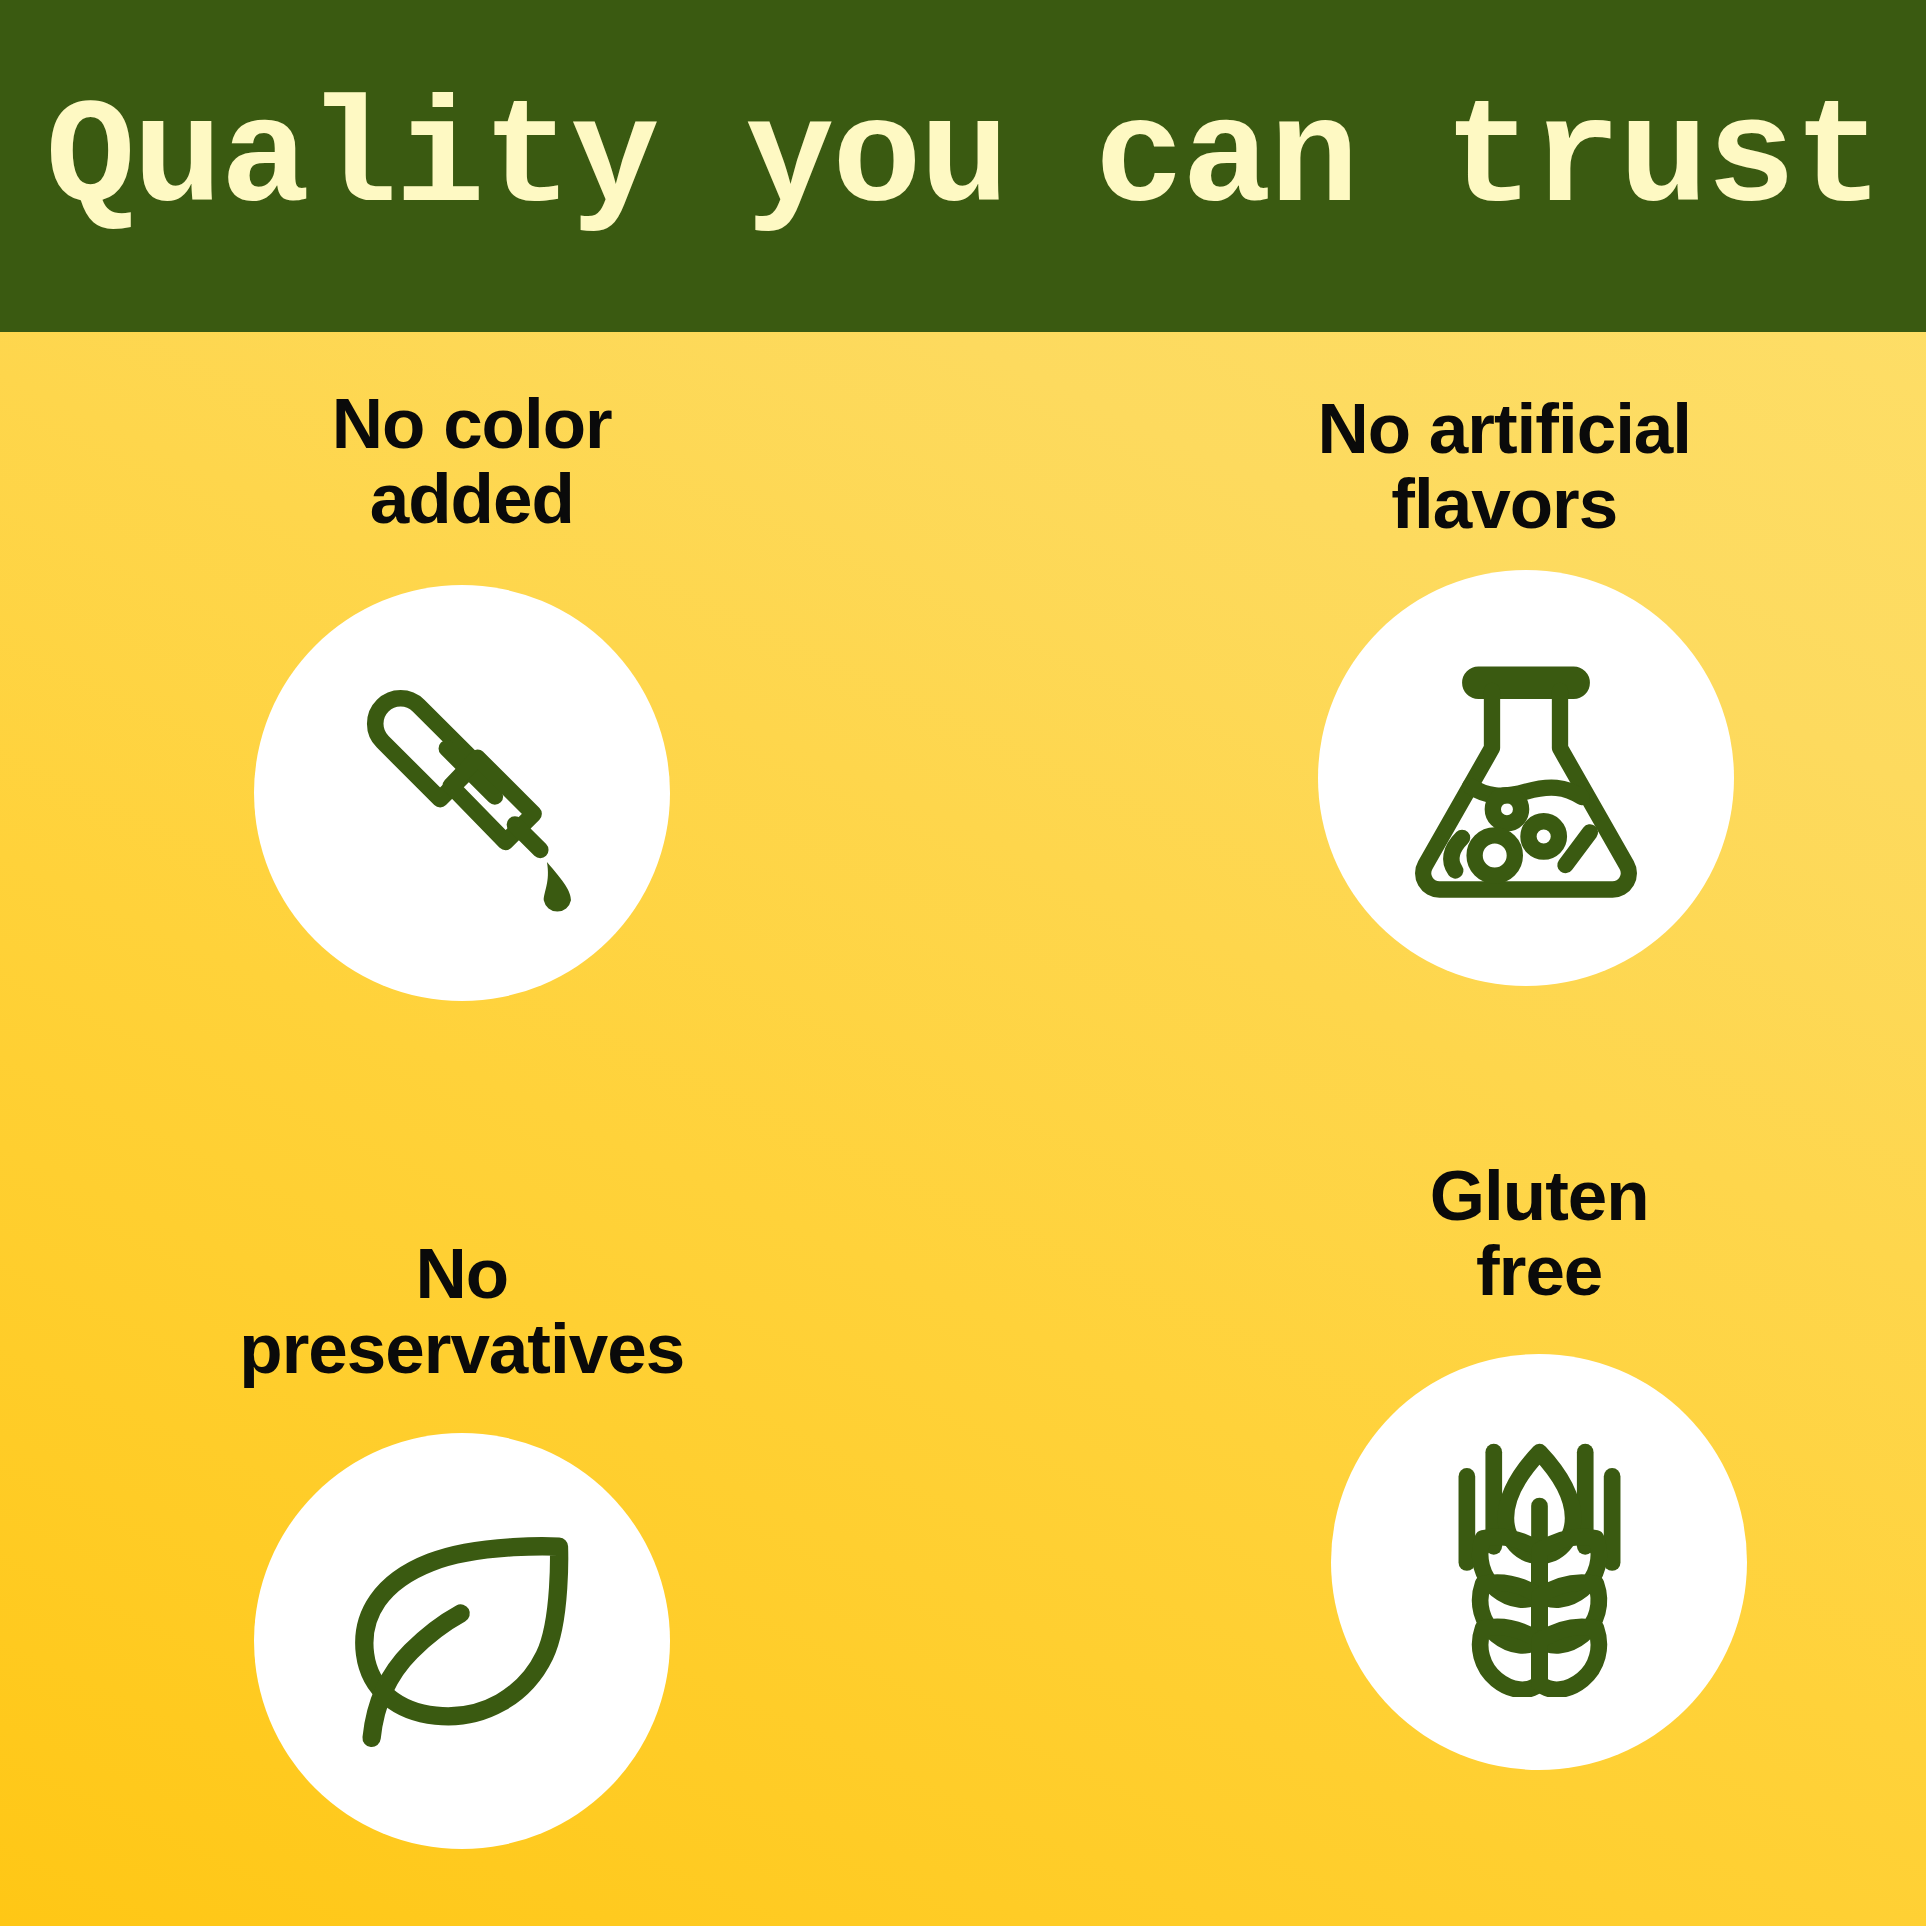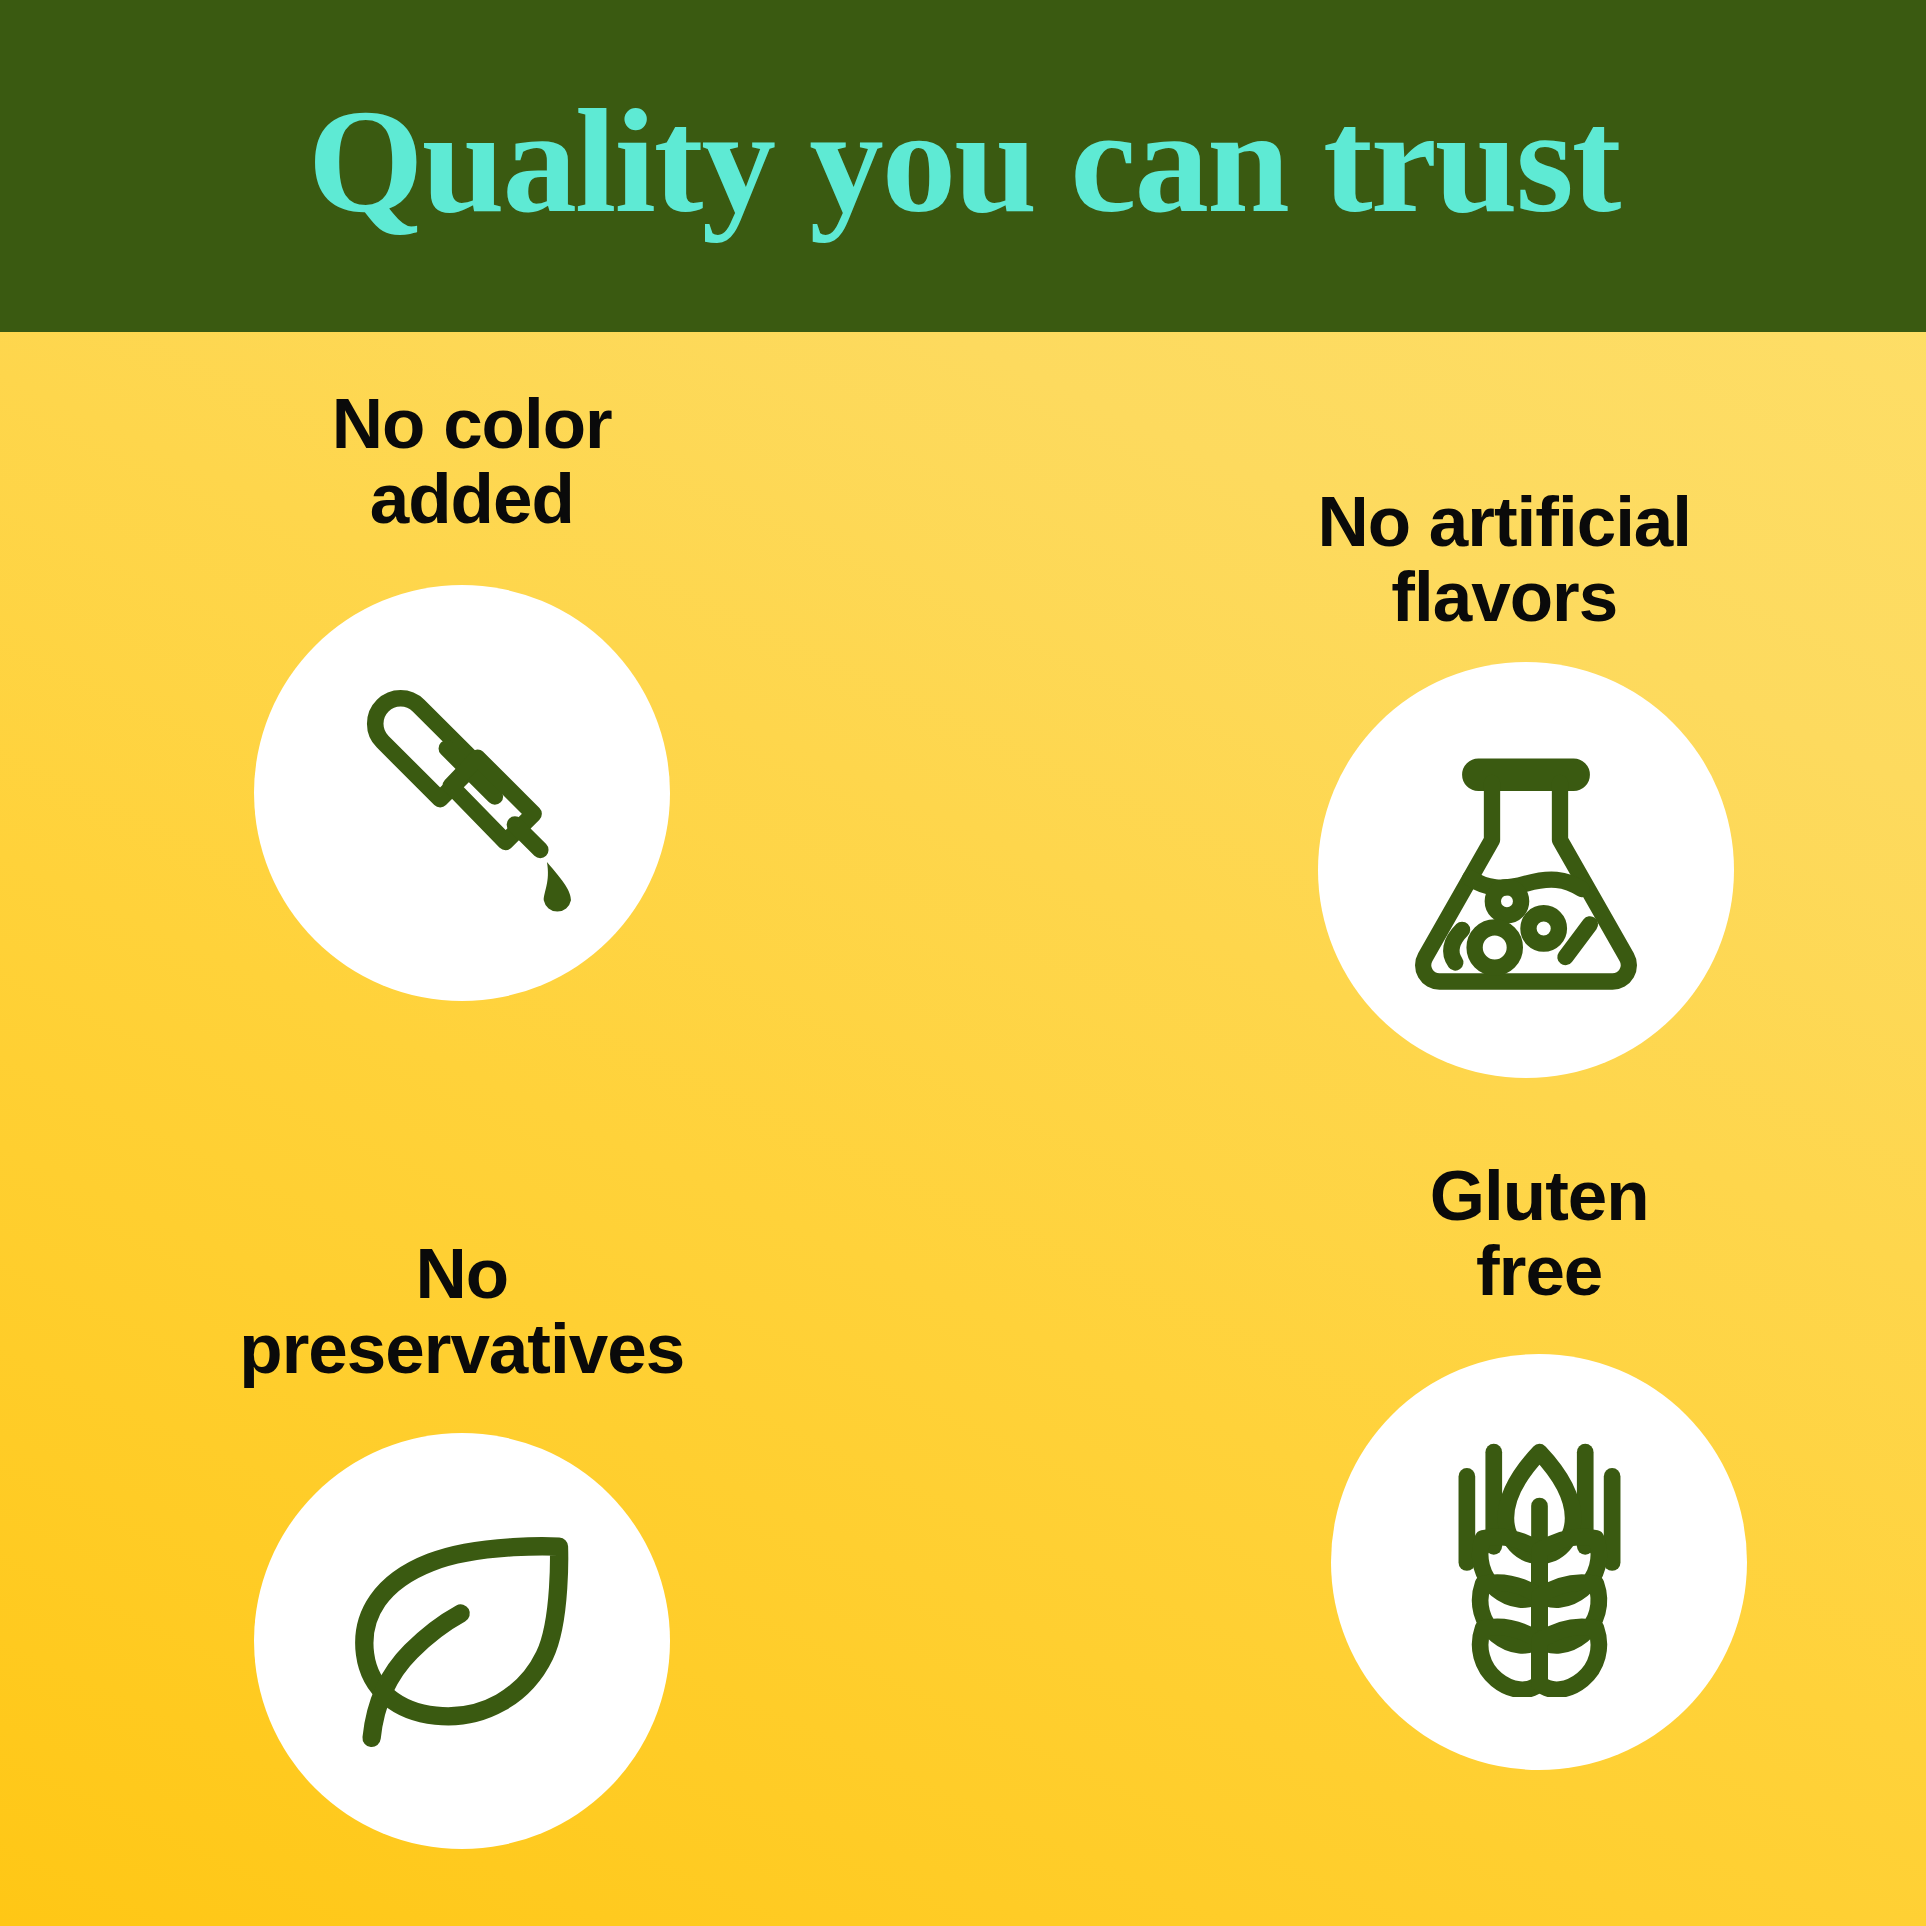--- a/index.html
+++ b/index.html
@@ -28,27 +28,27 @@
     left: 0;
     top: 0;
     width: 1927px;
     height: 332px;
     background: #3A5A11;
     display: flex;
     align-items: center;
     justify-content: center;
   }
   #header-title {
-    color: #5eead4;
+    color: #fef9c3;
     font-size: 149px;
     font-weight: bold;
     letter-spacing: -2px;
     line-height: 1;
     white-space: nowrap;
-    font-family: Liberation Serif, serif;
+    font-family: Liberation Mono, monospace;
     transform: translateY(-6px);
   }
 
   
   #feature-grid {
     position: absolute;
     left: 0;
     top: 332px;
     width: 1927px;
     height: 1595px;
@@ -87,21 +87,21 @@
   }
 
   .icon-disc svg {
     display: block;
   }
 
   
   #cell-no-color       { padding-top: 54px; }
   #cell-no-color .icon-disc { margin-top: 48px; }
 
-  #cell-no-flavors     { padding-top: 100px; justify-content: center; }
+  #cell-no-flavors     { padding-top: 59px; }
   #cell-no-flavors .icon-disc { margin-top: 28px; }
 
   #cell-no-preserv     { padding-top: 28px; justify-content: center; }
   #cell-no-preserv .icon-disc { margin-top: 46px; }
 
   #cell-gluten-free    { padding-top: 28px; }
   #cell-gluten-free .icon-disc { margin-top: 46px; }
 
   
   #cell-no-color .feature-label   { transform: translateX(-10px); }

